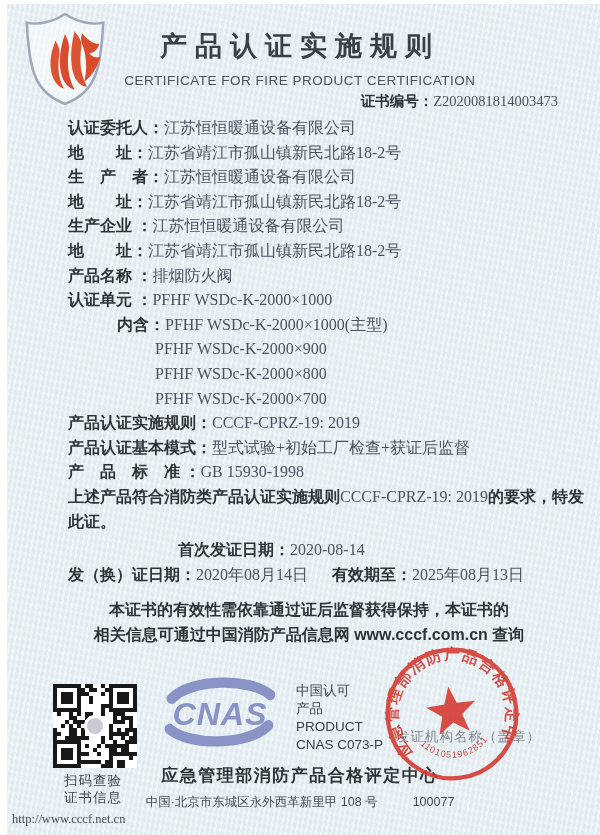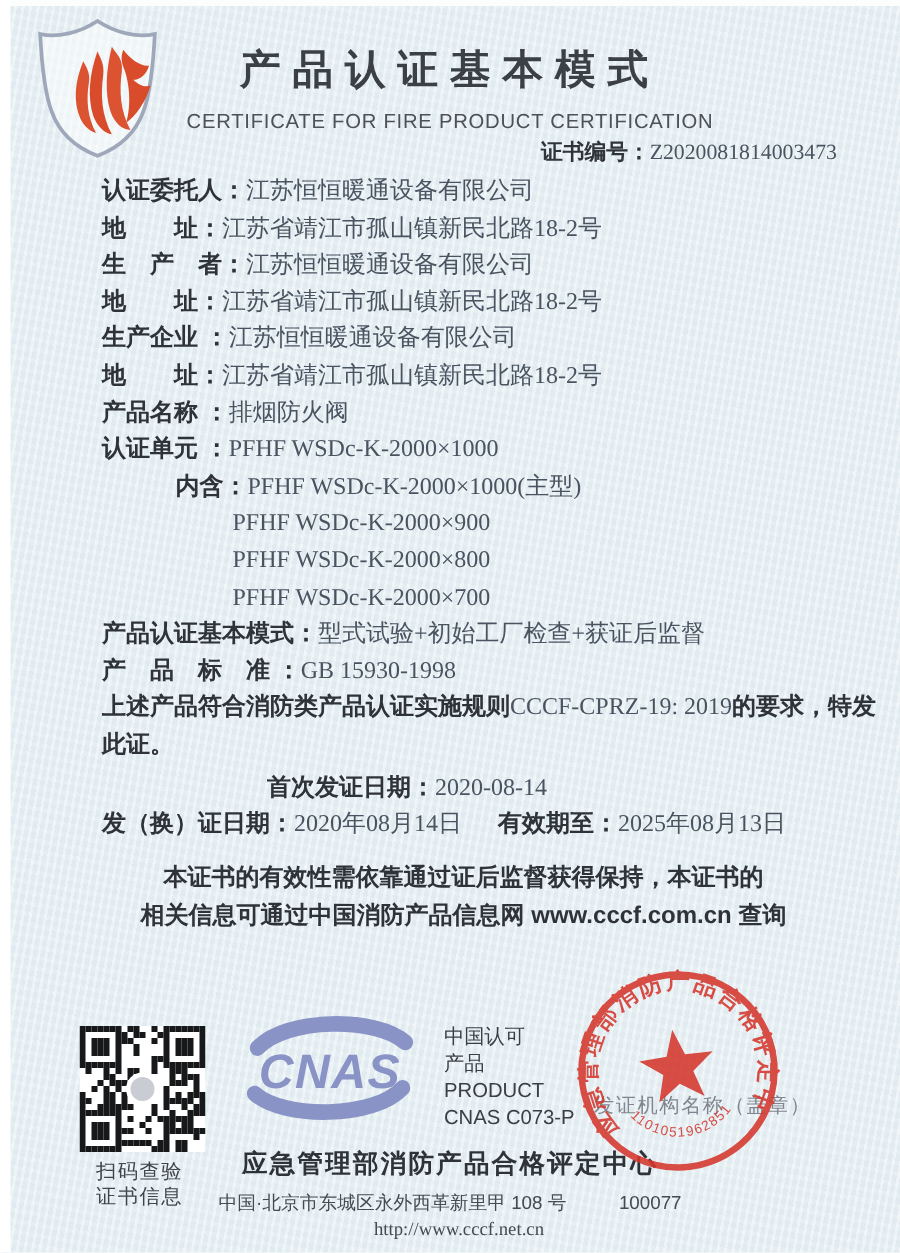--- a/index.html
+++ b/index.html
@@ -34,37 +34,37 @@
   .qr{position:absolute;left:53px;top:684px;width:80px;text-align:center;}
   .qr svg{display:block;}
   .qr-cap{font-size:13.5px;color:#3f454c;line-height:16.5px;margin-top:5px;letter-spacing:1px;}
   .cnas{position:absolute;left:158px;top:676px;}
   .accred{position:absolute;left:296px;top:682px;font-size:13.5px;line-height:18px;color:#3a3f46;}
   .seal-note{position:absolute;left:396px;top:728px;color:#80868f;font-size:13.5px;letter-spacing:1px;z-index:1;}
   .stamp{position:absolute;left:380px;top:642px;width:144px;height:144px;opacity:.88;transform:rotate(-8deg);z-index:2;}
   .orgname{position:absolute;left:0;right:0;top:764px;text-align:center;font-weight:bold;font-size:17px;color:#2e3338;letter-spacing:1.5px;}
   .addr{position:absolute;left:0;right:0;top:794px;text-align:center;font-size:12.5px;color:#454b52;}
   .addr .post{margin-left:35px;}
-  .url{position:absolute;left:0;right:0;top:812px;text-align:center;font-size:12.5px;color:#454b52;font-family:"Liberation Serif", serif;margin-left:12px;}
+  .url{position:absolute;left:0;right:0;top:812px;font-size:12.5px;color:#454b52;font-family:"Liberation Serif", serif;margin-left:12px;}
 </style>
 </head>
 <body>
 
 <div class="page">
 
   <svg class="logo" width="86" height="96" viewBox="0 0 90 100">
     <path d="M45,4 C57,12 73,16 85,13 C84,32 82,54 77,67 C71,84 58,93 45,98 C32,93 19,84 13,67 C8,54 6,32 5,13 C17,16 33,12 45,4 Z" fill="rgba(252,253,254,0.55)" stroke="#9fa8ba" stroke-width="2.6"></path>
     <path fill="#db5331" d="M35,32 C29,47 28,60 33,72 C36,78 40,81 44,82 C38,71 37,59 39,47 C40,41 38,37 35,32 Z"></path>
     <path fill="#d94c2b" d="M45,25 C39,42 38,57 42,70 C45,78 50,82 55,83 C48,70 47,56 49,42 C50,34 47,30 45,25 Z"></path>
     <path fill="#db5331" d="M55,22 C51,38 50,54 54,67 C57,76 63,80 68,80 C61,67 60,53 62,39 C63,30 58,27 55,22 Z"></path>
     <path fill="#d94c2b" d="M63,24 C68,31 76,36 81,35 C79,42 74,45 70,45 C75,50 79,50 82,49 C79,60 72,70 65,75 C69,62 67,45 63,36 C61,30 62,27 63,24 Z"></path>
   </svg>
 
   <div class="titles">
-    <div class="title">产品认证基本模式</div>
+    <div class="title">产品认证实施规则</div>
     <div class="subtitle">CERTIFICATE FOR FIRE PRODUCT CERTIFICATION</div>
   </div>
 
   <div class="certno">
     <span>证书编号：</span><span class="val">Z2020081814003473</span>
   </div>
 
   <div class="body">
     <div class="row"><span class="lbl">认证委托人：</span><span class="val">江苏恒恒暖通设备有限公司</span></div>
     <div class="row"><span class="lbl">地　　址：</span><span class="val">江苏省靖江市孤山镇新民北路18-2号</span></div>
@@ -73,20 +73,21 @@
     <div class="row"><span class="lbl">生产企业 ：</span><span class="val">江苏恒恒暖通设备有限公司</span></div>
     <div class="row"><span class="lbl">地　　址：</span><span class="val">江苏省靖江市孤山镇新民北路18-2号</span></div>
     <div class="row"><span class="lbl">产品名称 ：</span><span class="val">排烟防火阀</span></div>
     <div class="row"><span class="lbl">认证单元 ：</span><span class="val">PFHF WSDc-K-2000×1000</span></div>
 
     <div class="row inner"><span class="lbl">内含：</span><span class="val">PFHF WSDc-K-2000×1000(主型)</span></div>
     <div class="row cont"><span class="val">PFHF WSDc-K-2000×900</span></div>
     <div class="row cont"><span class="val">PFHF WSDc-K-2000×800</span></div>
     <div class="row cont"><span class="val">PFHF WSDc-K-2000×700</span></div>
 
+    <div class="row"><span class="lbl">产品认证实施规则：</span><span class="val">CCCF-CPRZ-19: 2019</span></div>
     <div class="row"><span class="lbl">产品认证基本模式：</span><span class="val">型式试验+初始工厂检查+获证后监督</span></div>
     <div class="row"><span class="lbl">产　品　标　准 ：</span><span class="val">GB 15930-1998</span></div>
 
     <div class="para"><span class="b">上述产品符合消防类产品认证实施规则</span><span class="val">CCCF-CPRZ-19: 2019</span><span class="b">的要求，特发</span></div>
     <div class="para b">此证。</div>
 
     <div class="row first" style="margin-top:4px;"><span class="lbl">首次发证日期：</span><span class="val">2020-08-14</span></div>
     <div class="row"><span class="lbl">发（换）证日期：</span><span class="val">2020年08月14日</span><span class="lbl gap">有效期至：</span><span class="val">2025年08月13日</span></div>
 
     <div class="notice">

